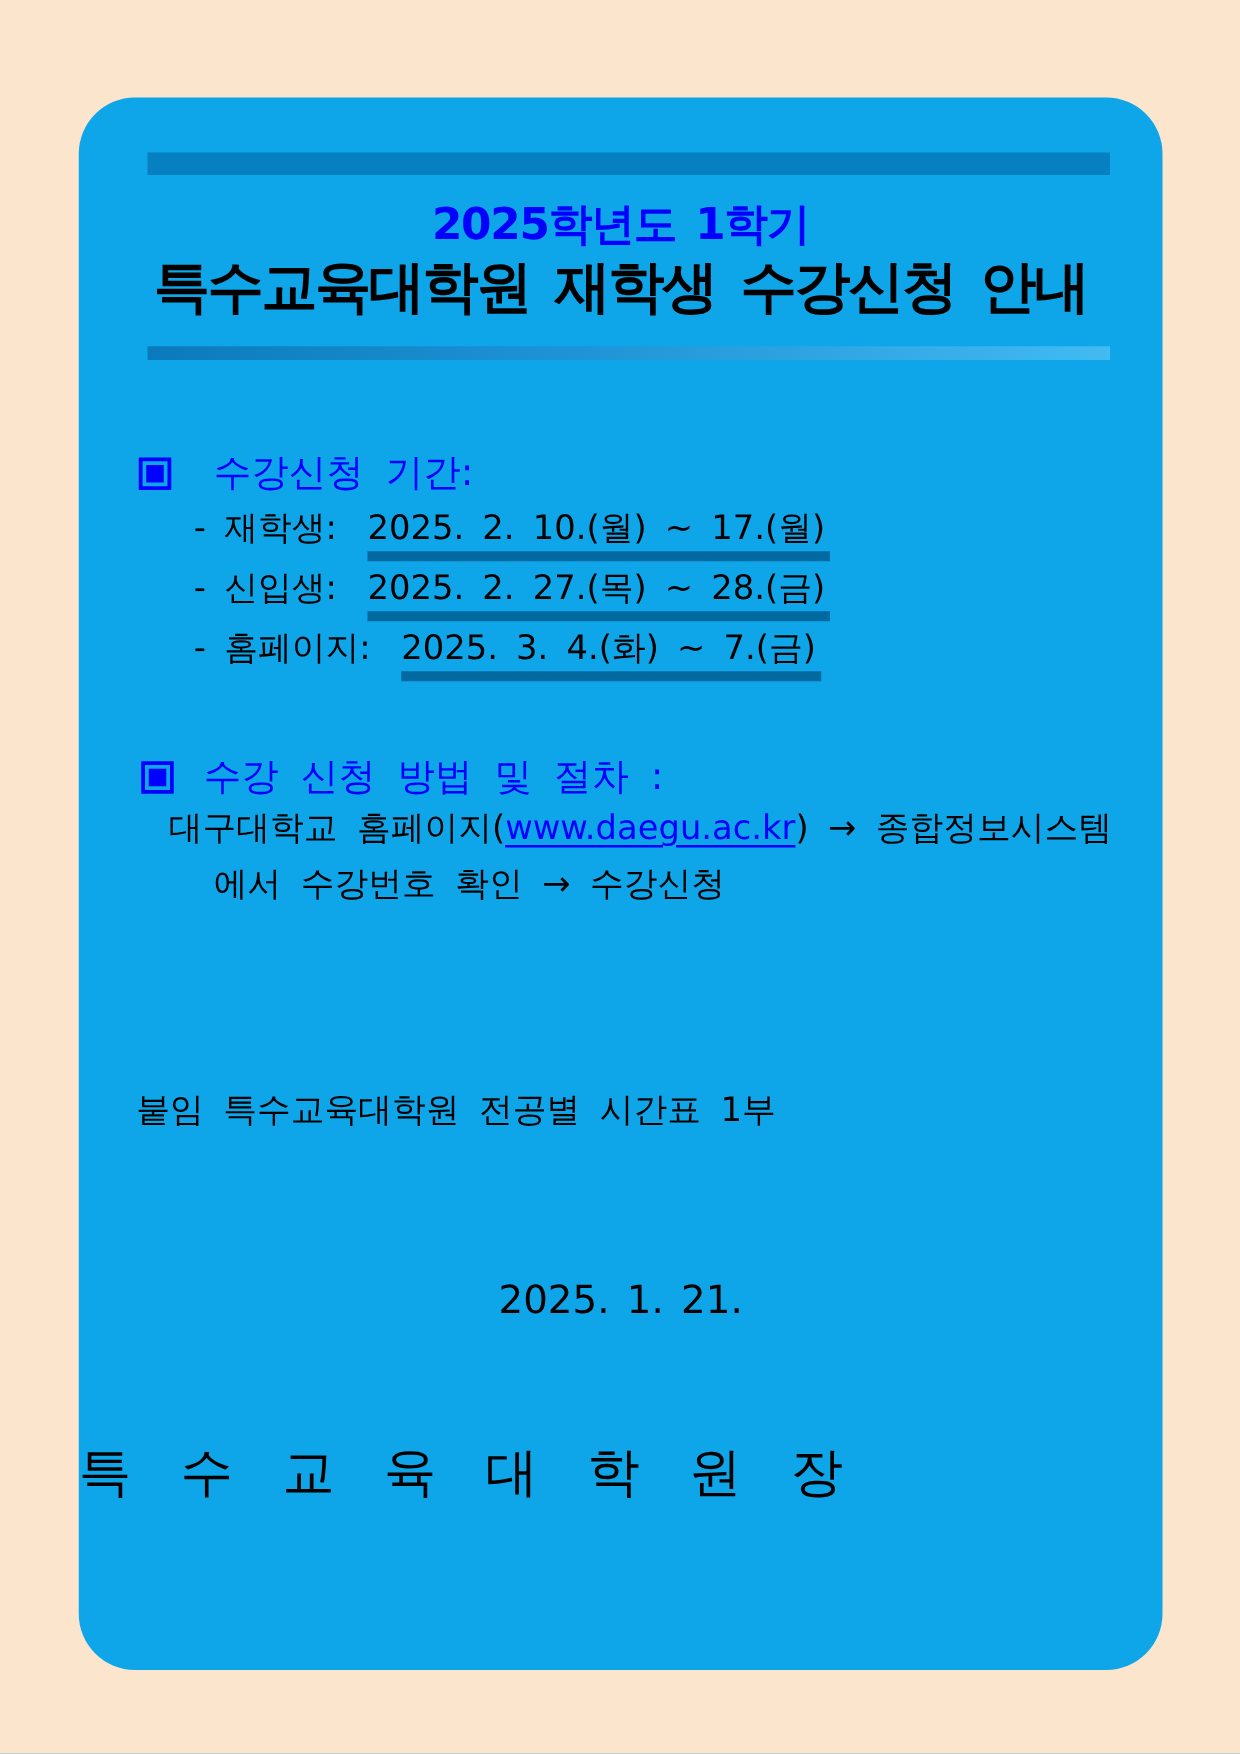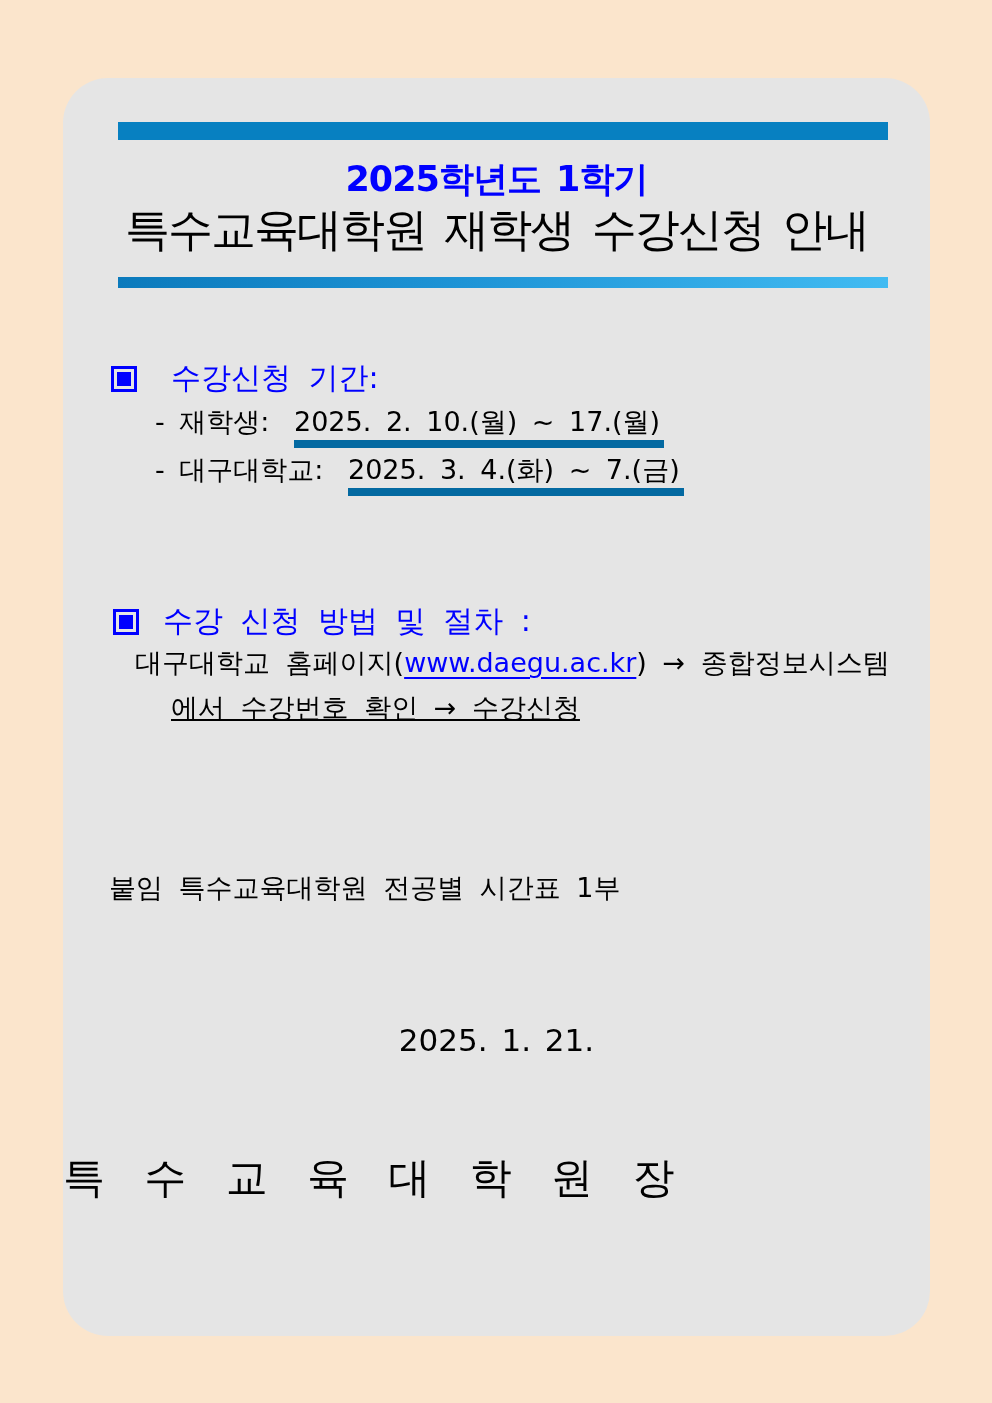--- a/index.html
+++ b/index.html
@@ -13,21 +13,21 @@
     background: #FBE5CC;
     font-family: "DejaVu Sans", sans-serif;
     color: #000000;
   }
   .card {
     position: absolute;
     left: 63px;
     top: 78px;
     width: 867px;
     height: 1258px;
-    background: #e5e5e5;
+    background: #0ea5e9;
     border-radius: 45px;
   }
   .bar-top {
     position: absolute;
     left: 55px;
     top: 44px;
     width: 770px;
     height: 18px;
     background: #0780C1;
   }
@@ -43,21 +43,21 @@
     letter-spacing: -1px;
     word-spacing: 4px;
   }
   .title {
     position: absolute;
     top: 122px;
     left: 0;
     width: 100%;
     text-align: center;
     font-size: 45px;
-    font-weight: normal;
+    font-weight: bold;
     color: #000000;
     letter-spacing: -2px;
     word-spacing: 6px;
     white-space: nowrap;
   }
   .bar-gradient {
     position: absolute;
     left: 55px;
     top: 199px;
     width: 770px;
@@ -122,21 +122,21 @@
 
   .method-body {
     position: absolute;
     left: 72px;
     top: 562px;
     font-size: 27px;
     word-spacing: 7px;
     line-height: 45px;
     white-space: nowrap;
   }
-  .method-line3 { padding-left: 36px; text-decoration: underline; }
+  .method-line3 { padding-left: 36px; }
   .link {
     color: #0000FF;
     text-decoration: underline;
     text-underline-offset: 5px;
     cursor: pointer;
     word-spacing: 0;
   }
 
   .attachment {
     position: absolute;
@@ -186,21 +186,25 @@
       </span>
     <span class="heading-text">수강신청 기간:</span>
   </div>
 
   <div class="period-list">
     <div class="period-item">
       <span class="p-label">- 재학생:</span>
       <span class="p-value">2025. 2. 10.(월) ~ 17.(월)</span>
     </div>
     <div class="period-item">
-      <span class="p-label">- 대구대학교:</span>
+      <span class="p-label">- 신입생:</span>
+      <span class="p-value">2025. 2. 27.(목) ~ 28.(금)</span>
+    </div>
+    <div class="period-item">
+      <span class="p-label">- 홈페이지:</span>
       <span class="p-value">2025. 3. 4.(화) ~ 7.(금)</span>
     </div>
   </div>
 
   <div class="section-heading method-h">
     <span class="bullet">
         <span class="bullet-inner"></span>
       </span>
     <span class="heading-text">수강 신청 방법 및 절차 :</span>
   </div>

